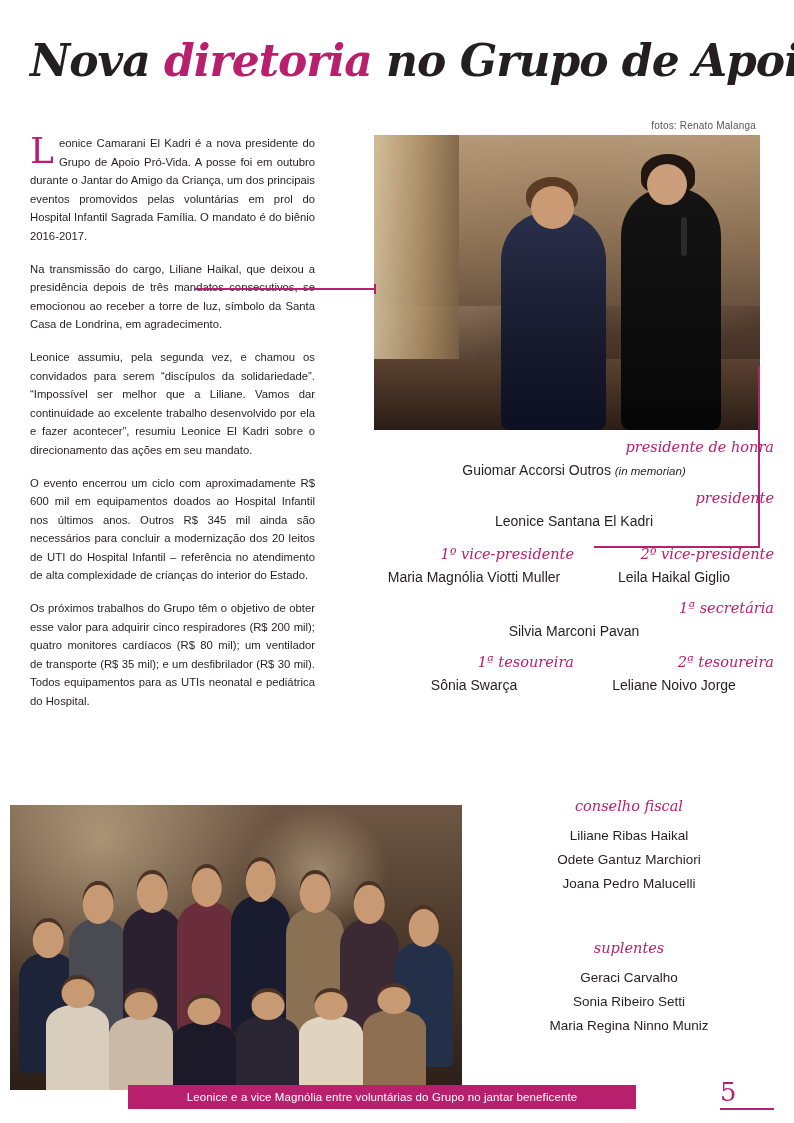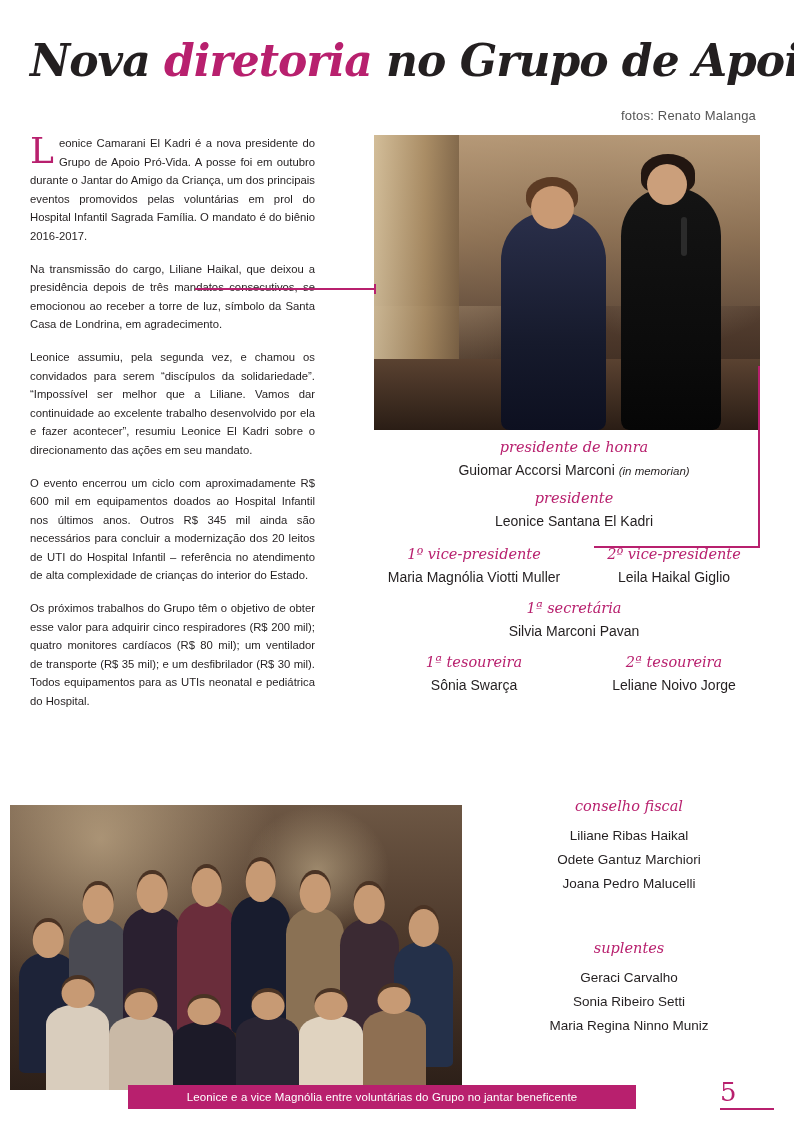--- a/index.html
+++ b/index.html
@@ -57,22 +57,22 @@
     line-height: 30px;
     color: #b8206e;
     padding: 2px 5px 0 0;
     font-weight: normal;
   }
 
   
   .photo-credit {
     position: absolute;
     right: 38px;
-    top: 108px;
-    font-size: 13px;
+    top: 120px;
+    font-size: 10px;
     color: #555;
     letter-spacing: .2px;
   }
   .photo-top {
     position: absolute;
     left: 374px;
     top: 135px;
     width: 386px;
     height: 295px;
     overflow: hidden;
@@ -163,20 +163,21 @@
     top: 436px;
     width: 400px;
     text-align: center;
   }
   .role {
     font-family: "DejaVu Serif", serif;
     font-style: italic;
     font-size: 14.5px;
     color: #b8206e;
     line-height: 22px;
+    text-align: right;
   }
   .person {
     font-size: 14px;
     color: #231f20;
     line-height: 24px;
   }
   .person .memo {
     font-style: italic;
     font-size: 11.5px;
     text-align: center;
@@ -320,21 +321,21 @@
 
   <div class="line-left"></div>
   <div class="bracket"></div>
   <div class="bracket-foot"></div>
 
   <div class="board">
 
     <div class="honor-block">
       <div class="role">presidente de honra</div>
       <div class="person">
-        <span>Guiomar Accorsi Marconi</span>
+        <span>Guiomar Accorsi Outros</span>
         <span class="memo">(in memorian)</span>
       </div>
     </div>
 
     <div class="pres-block">
       <div class="role">presidente</div>
       <div class="person">Leonice Santana El Kadri</div>
     </div>
 
     <div class="grid2 grid-row">

